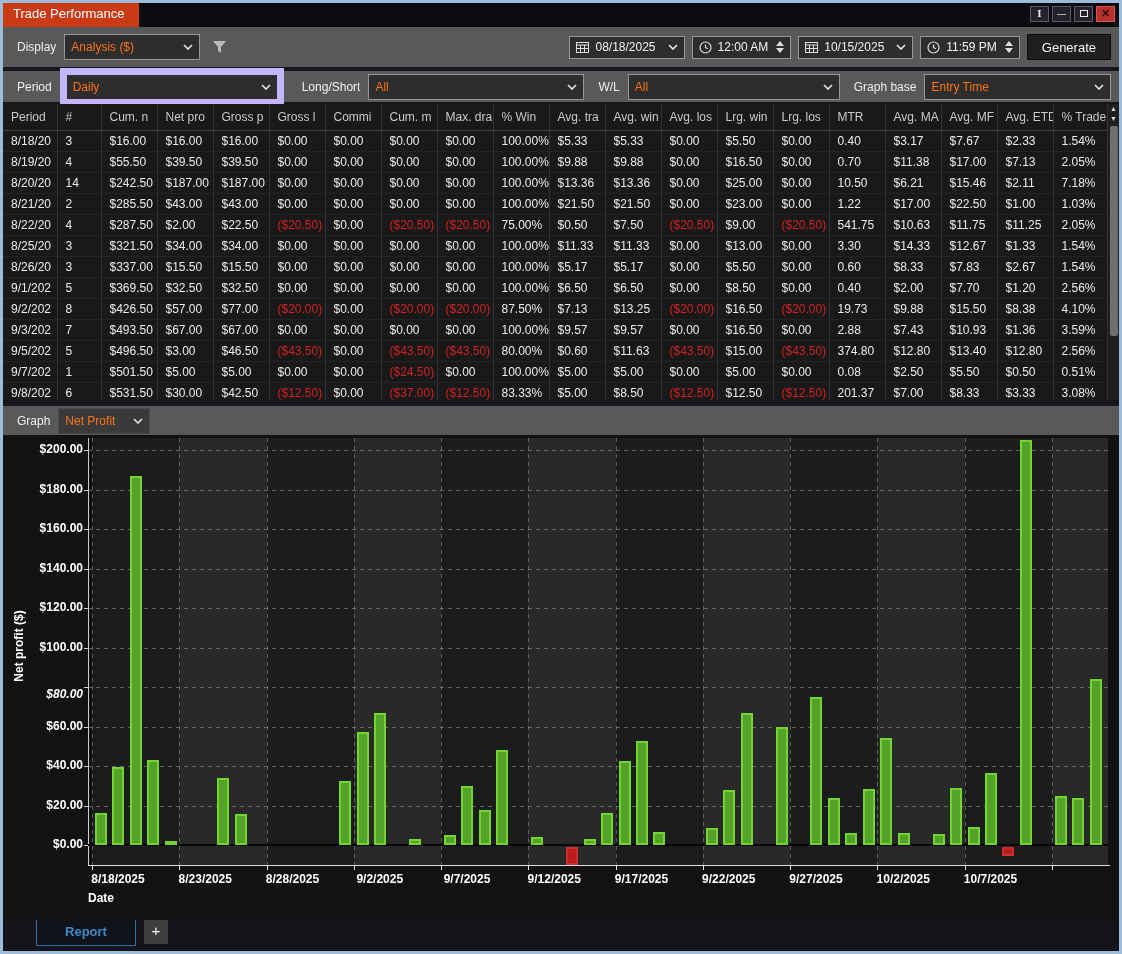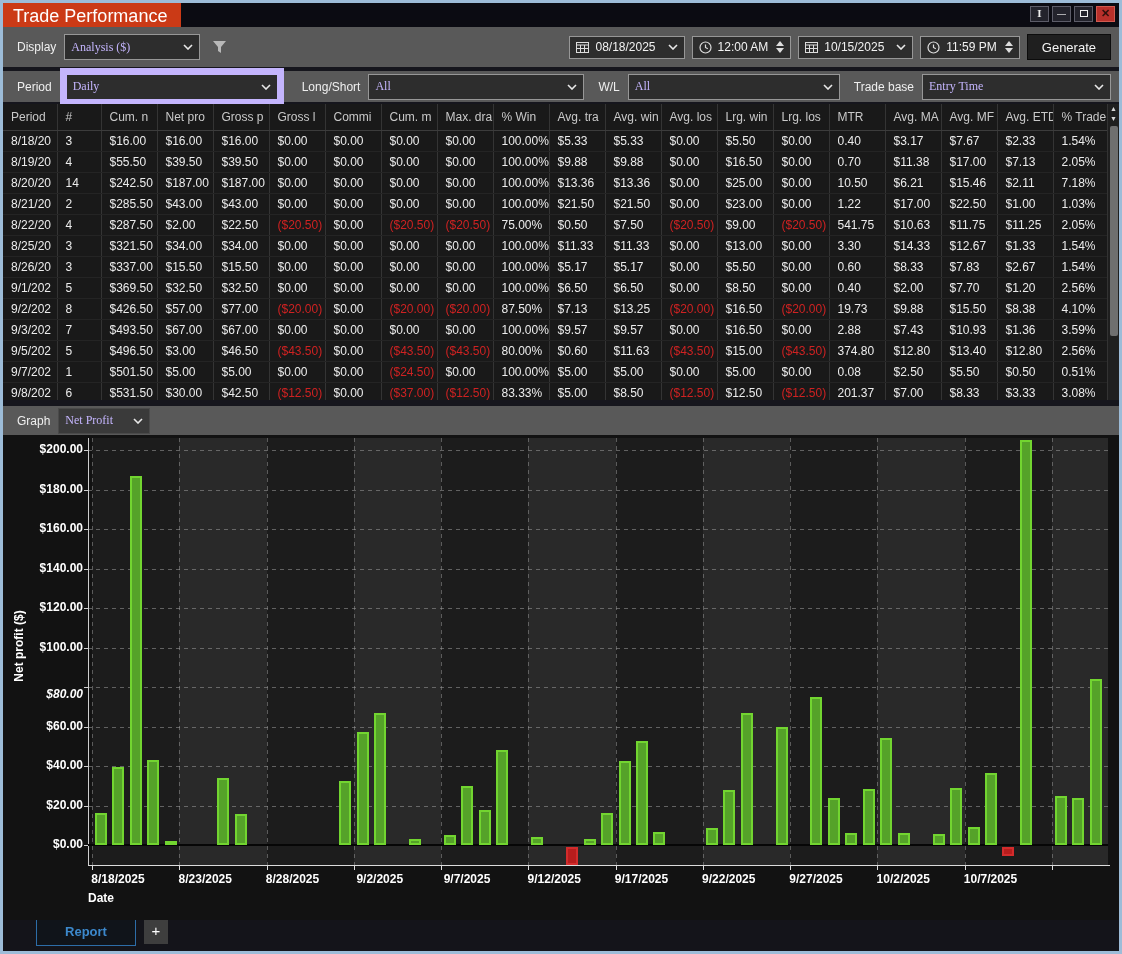--- a/index.html
+++ b/index.html
@@ -1,29 +1,29 @@
 <!DOCTYPE html>
 <html><head>
 <meta charset="utf-8">
 <style>
   html,body{margin:0;padding:0;background:#2a2a2a;font-family:"Liberation Sans",sans-serif;}
   *{box-sizing:border-box;}
   .window{width:1122px;height:954px;border:3px solid #9dbcd8;background:#0d0d13;display:flex;flex-direction:column;overflow:hidden;position:relative;}
   
   .titlebar{height:24px;background:#0b0b12;display:flex;align-items:flex-start;justify-content:space-between;flex:none;}
-  .title-tab{background:#cb3a16;color:#fff;font-size:18px;padding:3px 14px 4px 10px;height:40px;white-space:nowrap;}
+  .title-tab{background:#cb3a16;color:#fff;font-size:13px;padding:3px 14px 4px 10px;height:40px;white-space:nowrap;}
   .winbtns{display:flex;gap:3px;padding:3px 4px 0 0;}
   .winbtn{width:19px;height:16px;background:#23232c;border:1px solid #5c5c68;color:#eee;font-size:11px;line-height:13px;text-align:center;cursor:pointer;}
   .winbtn.pin{font-family:"Liberation Serif",serif;font-weight:bold;}
   .winbtn.max span{display:inline-block;width:8px;height:7px;border:1px solid #eee;margin-top:3px;}
   .winbtn.close{background:#b8302b;border-color:#d05a50;color:#30100c;font-weight:bold;}
   
   .toolbar1{height:44px;background:#595959;border-bottom:4px solid #16161d;display:flex;align-items:center;padding:0 8px;flex:none;}
   .lbl{color:#efefef;font-size:12px;margin:0 8px 0 6px;white-space:nowrap;}
-  .dd{background:#2d2d2d;border:1px solid #979797;color:#c4b5fd;font-size:12px;height:23px;display:flex;align-items:center;padding:12px 6px;cursor:pointer;white-space:nowrap;overflow:hidden;font-family:Liberation Serif, serif;}
+  .dd{background:#2d2d2d;border:1px solid #979797;color:#f97316;font-size:12px;height:23px;display:flex;align-items:center;padding:12px 6px;cursor:pointer;white-space:nowrap;overflow:hidden;}
   .dd .txt{flex:1;overflow:hidden;}
   .dd.focus{border:7px solid #c4b5fd;}
   .chev{flex:none;margin-left:6px;}
   .funnel{margin-left:12px;cursor:pointer;}
   .spacer{flex:1;}
   .rightgrp{display:flex;align-items:center;gap:7px;}
   .picker{background:#2d2d2d;border:1px solid #979797;color:#f2f2f2;font-size:12px;height:23px;display:flex;align-items:center;padding:0 6px;gap:6px;cursor:pointer;white-space:nowrap;}
   .spin{display:flex;flex-direction:column;gap:2px;margin-left:2px;}
   .gen-btn{background:#1f1f1f;border:1px solid #0c0c0c;color:#f4f4f4;font-size:13px;height:26px;padding:0 14px;cursor:pointer;}
   .filters{height:33px;background:#595959;border-bottom:2px solid #16161d;display:flex;align-items:center;padding:0 8px;flex:none;}
@@ -166,21 +166,21 @@
           <path d="M1 1 L5 5 L9 1" stroke="#e8e8e8" stroke-width="1.6" fill="none"></path>
         </svg>
     </div>
     <span class="lbl" style="margin-left:14px;">W/L</span>
     <div class="dd" style="width:212px;">
       <span class="txt">All</span>
       <svg class="chev" width="10" height="6" viewBox="0 0 10 6">
           <path d="M1 1 L5 5 L9 1" stroke="#e8e8e8" stroke-width="1.6" fill="none"></path>
         </svg>
     </div>
-    <span class="lbl" style="margin-left:14px;">Trade base</span>
+    <span class="lbl" style="margin-left:14px;">Graph base</span>
     <div class="dd" style="flex:1;">
       <span class="txt">Entry Time</span>
       <svg class="chev" width="10" height="6" viewBox="0 0 10 6">
           <path d="M1 1 L5 5 L9 1" stroke="#e8e8e8" stroke-width="1.6" fill="none"></path>
         </svg>
     </div>
   </div>
 
   <div class="tablewrap">
     <div class="grid">

